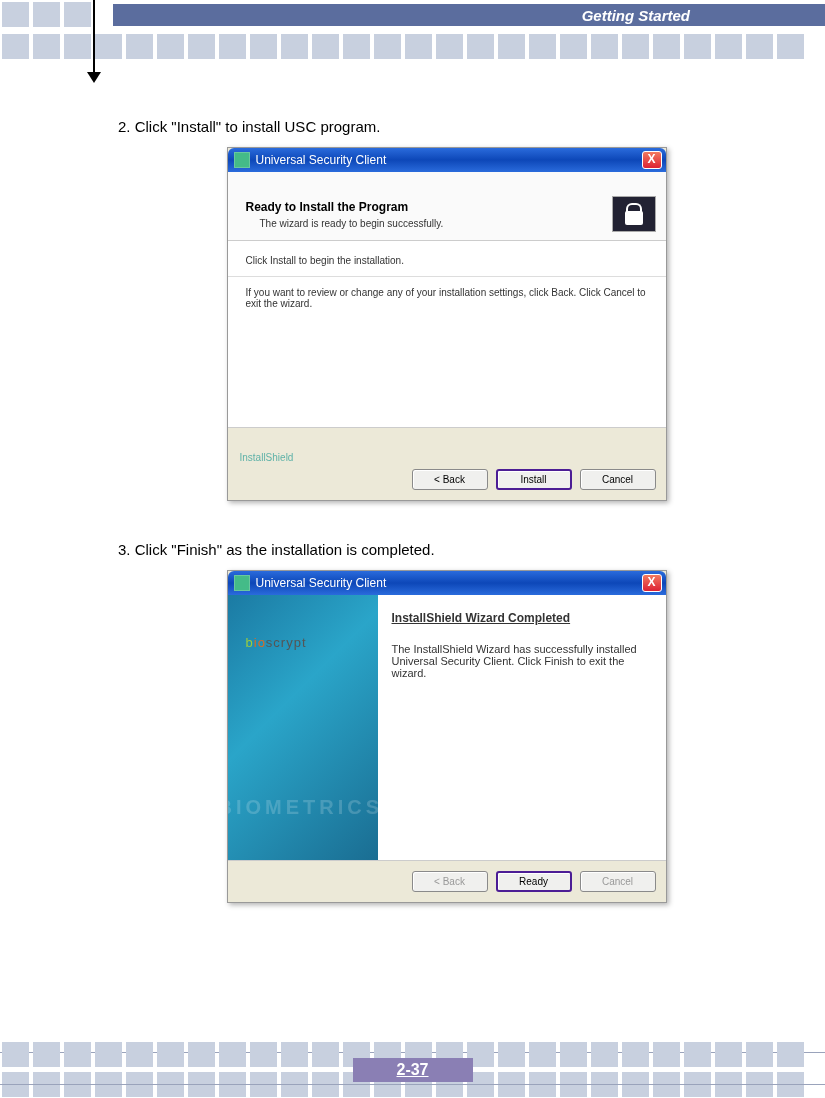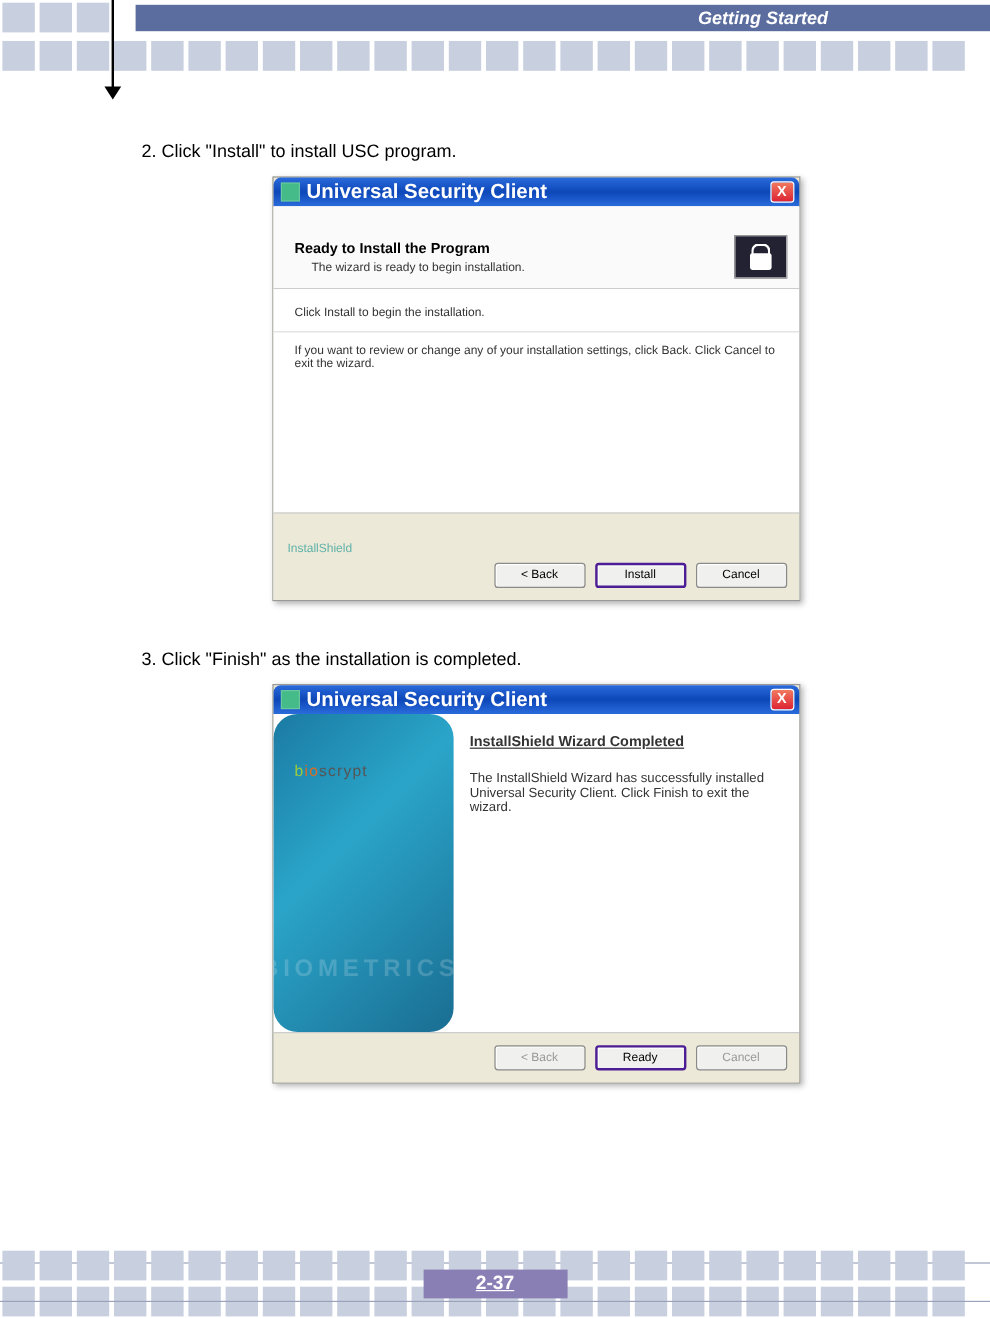--- a/index.html
+++ b/index.html
@@ -123,22 +123,22 @@
     .titlebar .icon-box {
       width: 16px;
       height: 16px;
       background: #4b8; 
       margin-right: 6px;
       border: 1px solid #fff3;
     }
     .titlebar .title {
       flex: 1;
       color: #fff;
-      font-weight: bold;
-      font-size: 17px;
+      font-weight: normal;
+      font-size: 12px;
     }
     .titlebar .close {
       width: 20px;
       height: 18px;
       background: linear-gradient(to bottom, #f27a5f, #d23);
       border: 1px solid #fff;
       border-radius: 3px;
       color: #fff;
       font-size: 12px;
       line-height: 14px;
@@ -250,21 +250,20 @@
     .d2-body {
       display: flex;
       background: #fff;
       min-height: 265px;
     }
     .d2-left {
       width: 150px;
       background: linear-gradient(135deg, #1b7aa3 0%, #2aa5c9 40%, #1a6d92 100%);
       position: relative;
       overflow: hidden;
-      border-radius: 20px;
     }
     .d2-left .logo {
       position: absolute;
       top: 40px;
       left: 18px;
       font-size: 13px;
       letter-spacing: 1px;
     }
     .d2-left .logo .c1{color:#9ccc3c;}
     .d2-left .logo .c2{color:#de6b1f;}
@@ -400,21 +399,21 @@
   <div class="dialog-frame">
     <div class="titlebar">
       <div class="icon-box"></div>
       <div class="title">Universal Security Client</div>
       <div class="close">X</div>
     </div>
     <div class="dialog-body">
       <div class="hdr-strip">
         <div class="txt">
           <div class="h">Ready to Install the Program</div>
-          <div class="s">The wizard is ready to begin installation.</div>
+          <div class="s">The wizard is ready to begin successfully.</div>
         </div>
         <div class="icon-lock"></div>
       </div>
       <div class="white-area">
         <div>Click Install to begin the installation.</div>
         <div class="sep"></div>
         <div>If you want to review or change any of your installation settings, click Back. Click Cancel to exit the wizard.</div>
       </div>
       <div class="footer-area">
         <div class="brand">InstallShield</div>

